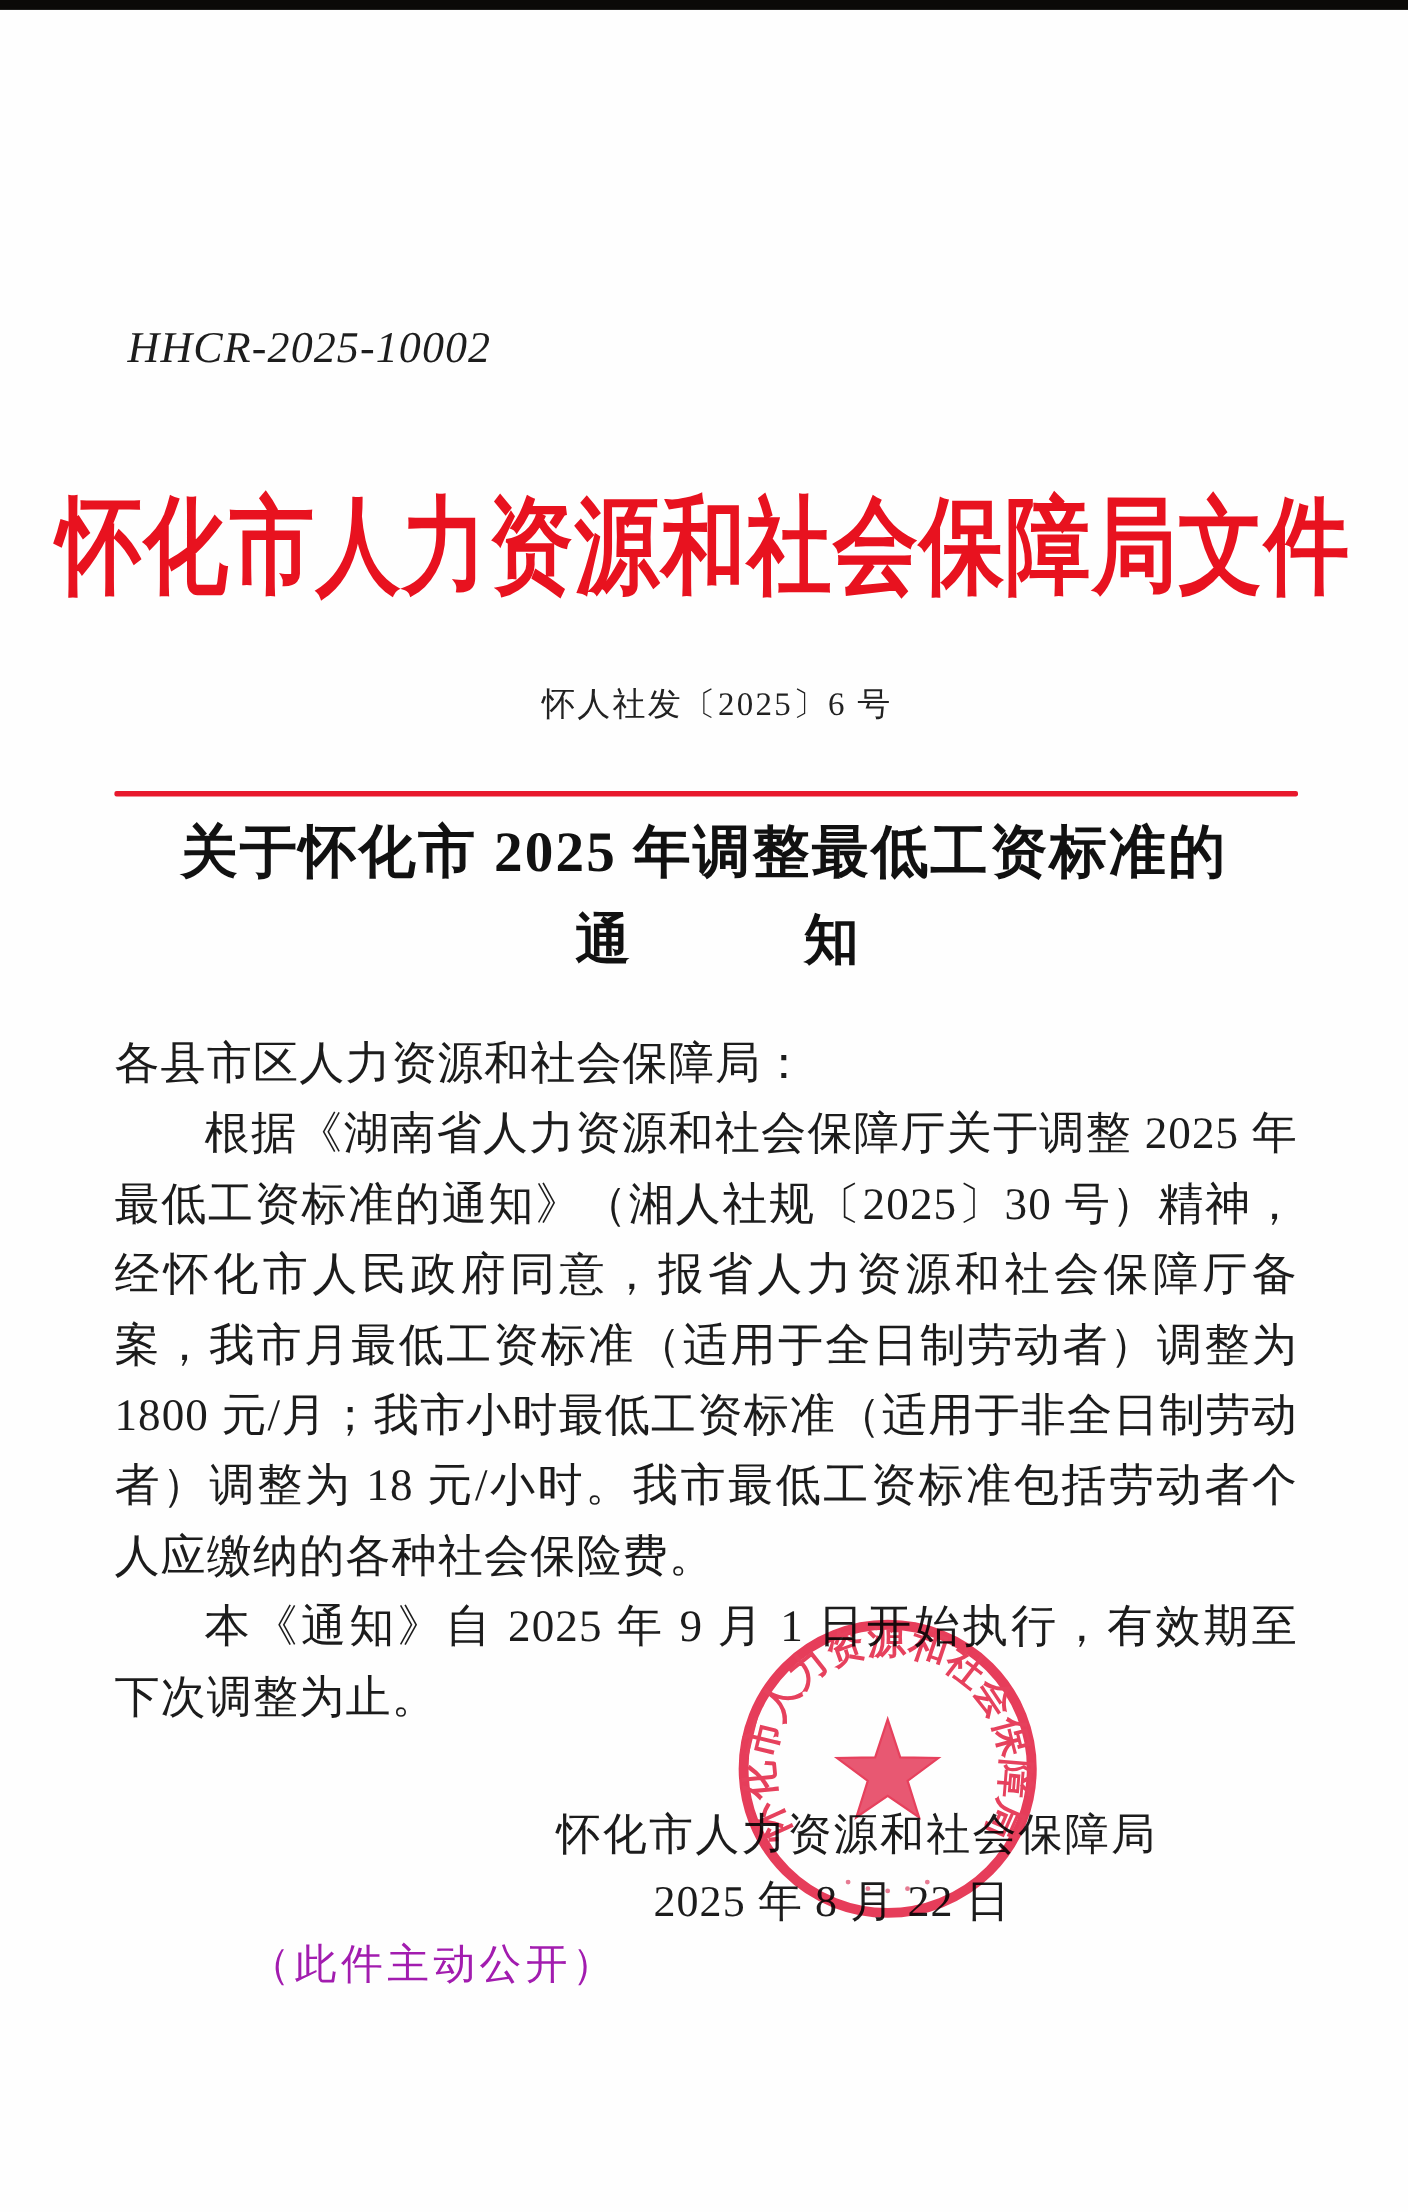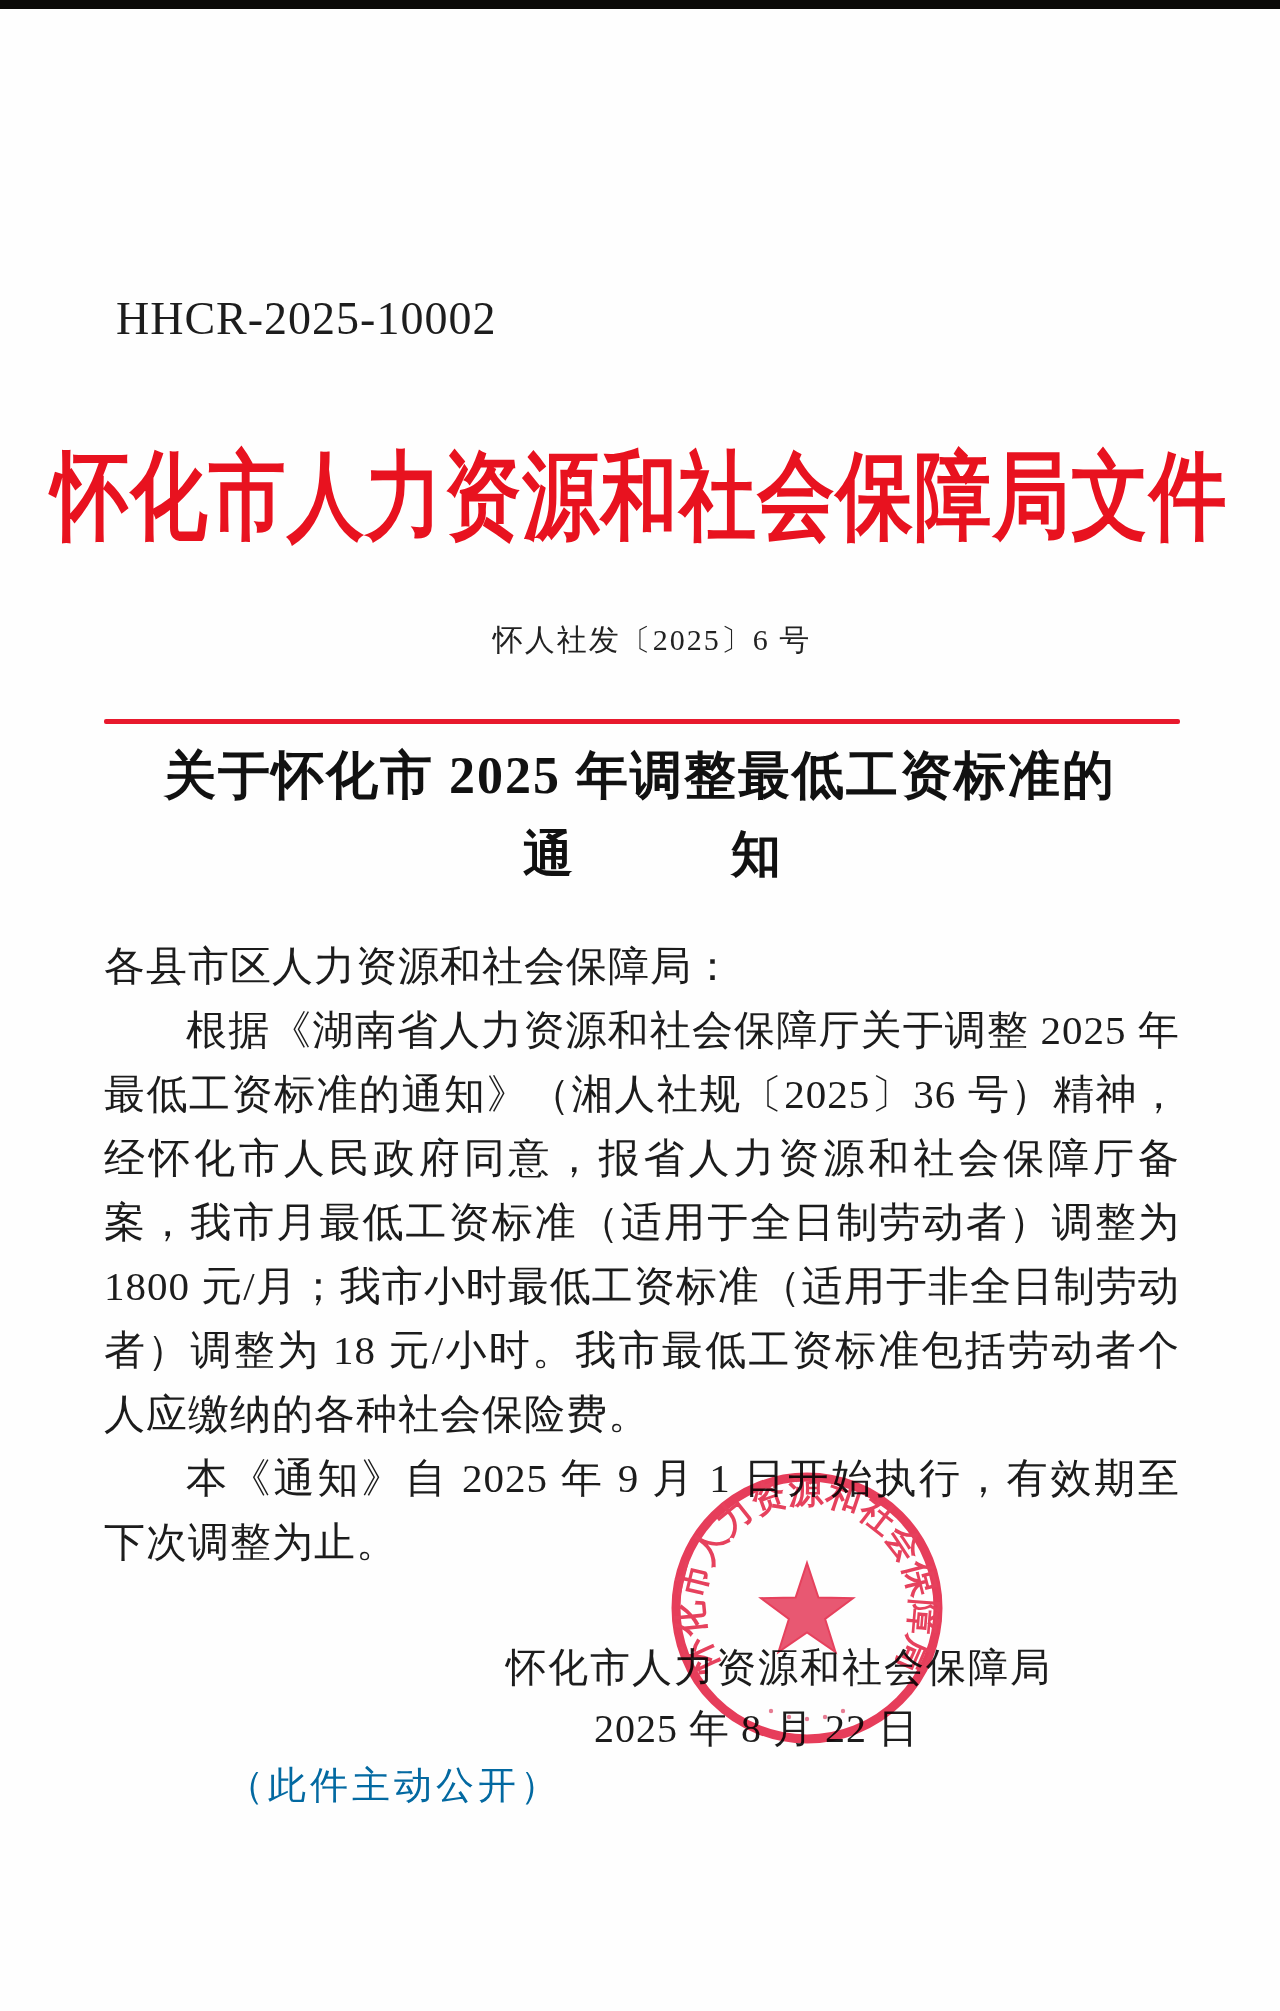--- a/index.html
+++ b/index.html
@@ -11,22 +11,23 @@
     overflow:hidden;
     font-family:"Liberation Serif","DejaVu Serif",serif;
     color:#1a1a1a;
   }
   .scan-bar{
     position:absolute;top:0;left:0;width:1280px;height:9px;
     background:#0b0a08;
   }
   .doc-code{
     position:absolute;left:116px;top:292px;
-    font-size:46px;letter-spacing:1px;color:#1d1d1d;
+    font-size:40px;letter-spacing:1px;color:#1d1d1d;
     white-space:nowrap;
+    font-style:italic;
   }
   .header-title{
     position:absolute;top:442px;left:50%;
     transform:translateX(-50%) scaleX(0.80);
     transform-origin:50% 50%;
     white-space:nowrap;
     font-size:96px;line-height:1.15;
     font-weight:900;
     letter-spacing:2px;
   }
@@ -65,21 +66,21 @@
     font-size:40px;letter-spacing:2px;color:#1c1c1c;
     white-space:nowrap;z-index:1;
   }
   .sign-date{
     position:absolute;left:594px;top:1701px;
     font-size:40px;letter-spacing:1px;color:#1c1c1c;
     white-space:nowrap;z-index:1;
   }
   .public-note{
     position:absolute;left:226px;top:1760px;
-    font-size:38px;letter-spacing:4px;color:#0369a1;
+    font-size:38px;letter-spacing:4px;color:#a21caf;
     white-space:nowrap;
   }
   .seal{
     position:absolute;left:667px;top:1468px;
     width:280px;height:280px;
     z-index:2;
     mix-blend-mode:multiply;
     opacity:0.92;
     filter:blur(0.4px);
   }
@@ -97,21 +98,21 @@
 
   <div class="doc-number">怀人社发〔2025〕6 号</div>
 
   <div class="red-rule" style="background: rgb(232, 25, 45);"></div>
 
   <div class="doc-title">关于怀化市 2025 年调整最低工资标准的</div>
   <div class="doc-title-line2">通　　　知</div>
 
   <div class="body-text">
     <p class="salutation">各县市区人力资源和社会保障局：</p>
-    <p>根据《湖南省人力资源和社会保障厅关于调整 2025 年最低工资标准的通知》（湘人社规〔2025〕36 号）精神，经怀化市人民政府同意，报省人力资源和社会保障厅备案，我市月最低工资标准（适用于全日制劳动者）调整为 1800 元/月；我市小时最低工资标准（适用于非全日制劳动者）调整为 18 元/小时。我市最低工资标准包括劳动者个人应缴纳的各种社会保险费。</p>
+    <p>根据《湖南省人力资源和社会保障厅关于调整 2025 年最低工资标准的通知》（湘人社规〔2025〕30 号）精神，经怀化市人民政府同意，报省人力资源和社会保障厅备案，我市月最低工资标准（适用于全日制劳动者）调整为 1800 元/月；我市小时最低工资标准（适用于非全日制劳动者）调整为 18 元/小时。我市最低工资标准包括劳动者个人应缴纳的各种社会保险费。</p>
     <p>本《通知》自 2025 年 9 月 1 日开始执行，有效期至下次调整为止。</p>
   </div>
 
   <div class="signature">怀化市人力资源和社会保障局</div>
   <div class="sign-date">2025 年 8 月 22 日</div>
 
   <div class="public-note">（此件主动公开）</div>
 
   <svg class="seal" viewBox="0 0 280 280" xmlns="http://www.w3.org/2000/svg">
     <circle cx="140" cy="140" r="131" fill="none" stroke="#e52c4c" stroke-width="9"></circle>

